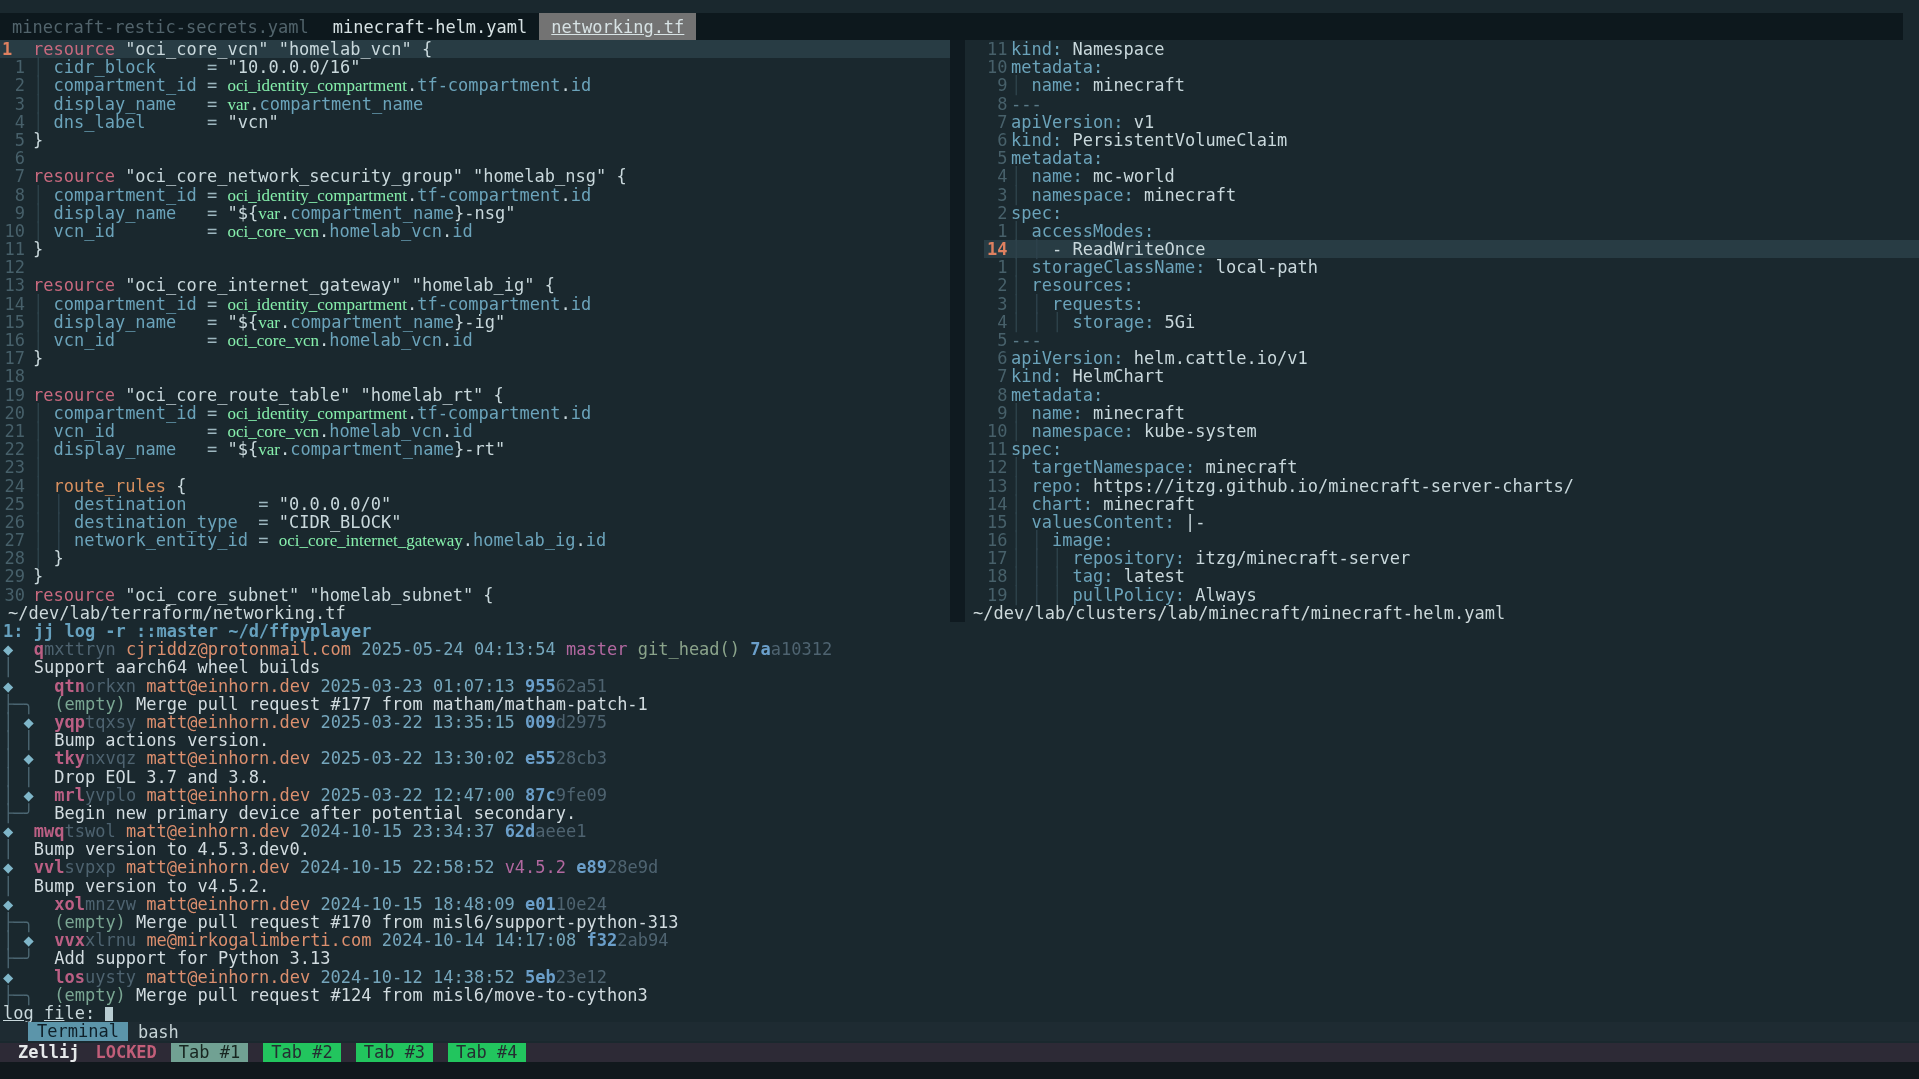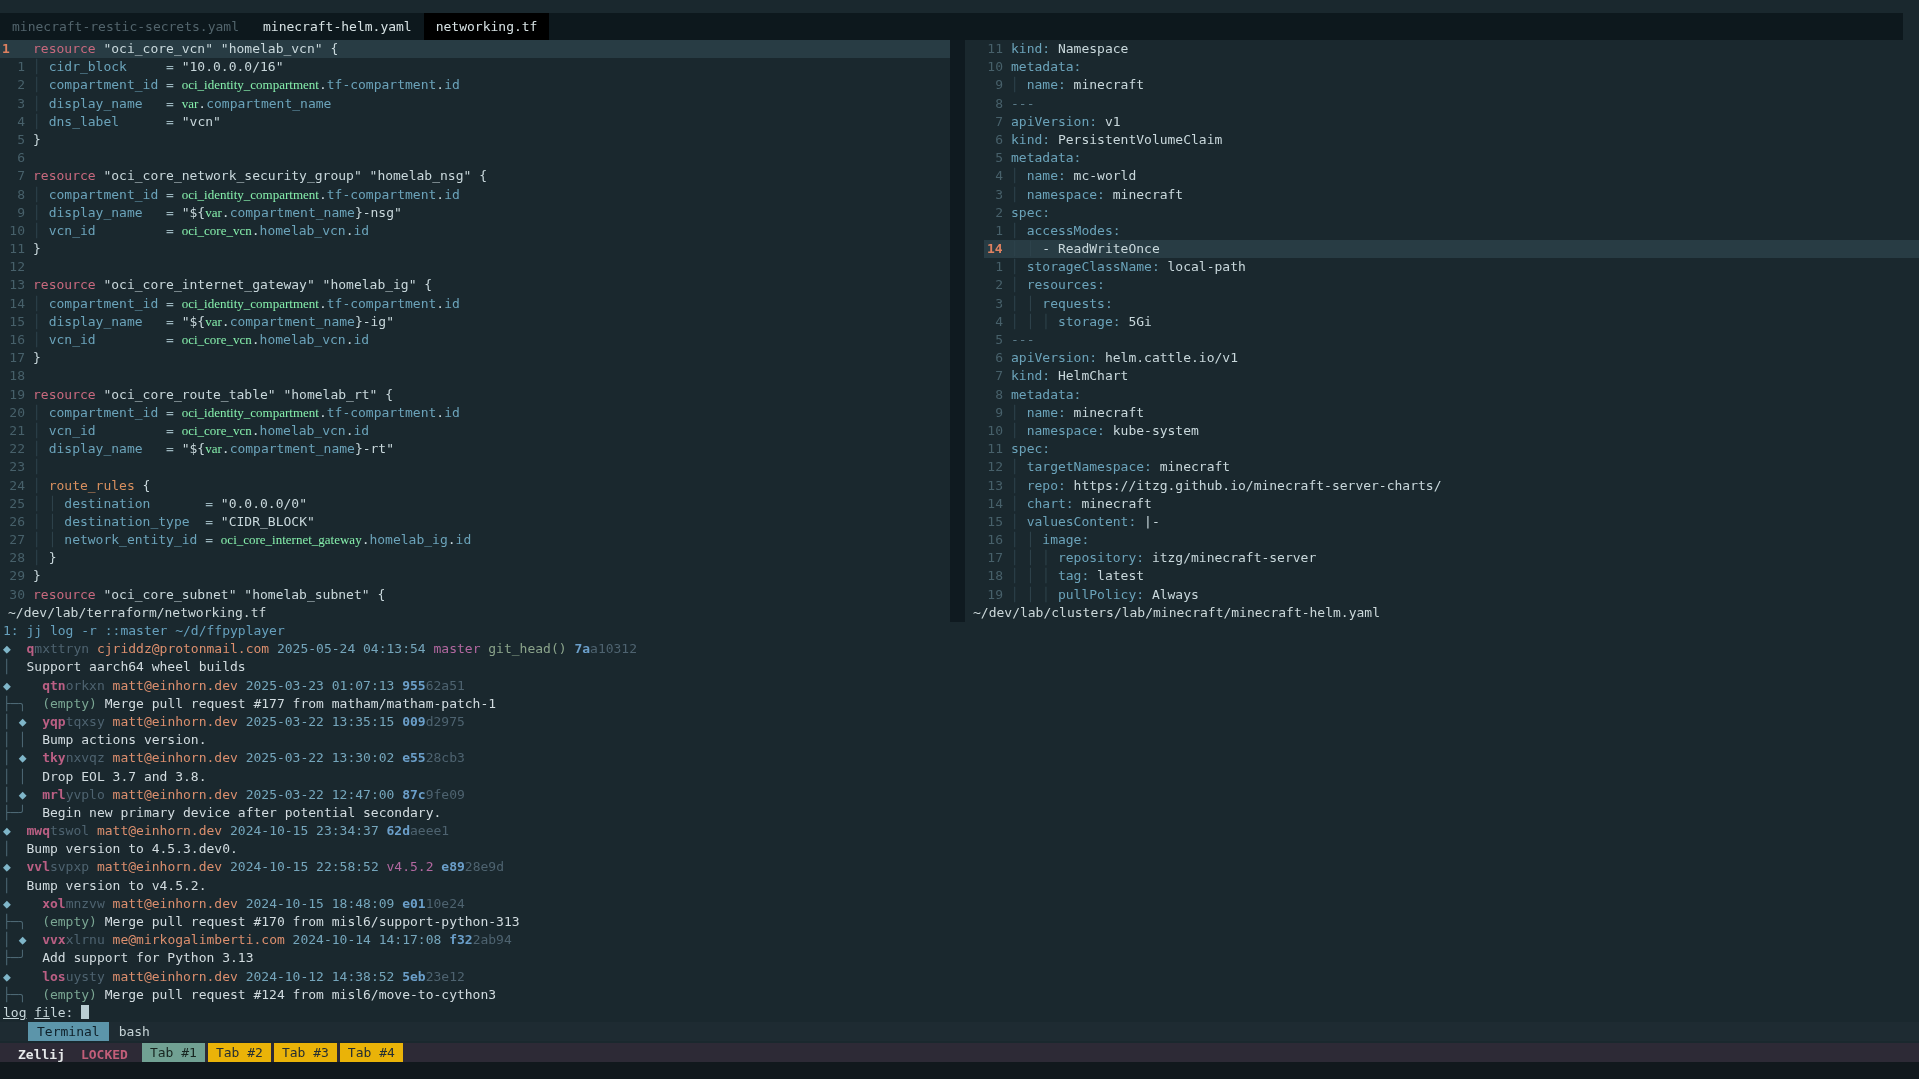--- a/index.html
+++ b/index.html
@@ -1,61 +1,61 @@
 <!DOCTYPE html>
 <html><head>
 <meta charset="utf-8">
 <style>
   html,body{margin:0;padding:0;background:#1a282e;}
   .screen{position:relative;width:1919px;height:1079px;overflow:hidden;
-    font-family:"DejaVu Sans Mono",monospace;font-size:13px;background:#1a282e;}
+    font-family:"DejaVu Sans Mono",monospace;font-size:17px;background:#1a282e;}
   
   .tabline{position:absolute;left:0;top:13px;width:1903px;height:27px;background:#0d181d;
     display:flex;align-items:stretch;}
   .tab{display:flex;align-items:center;padding:0 12px;color:#52646c;white-space:pre;}
   .tab.bright{color:#d7e2e4;}
-  .tab.active{color:#d7e2e4;background:#000000;}
+  .tab.active{color:#d7e2e4;background:#737373;text-decoration:underline;}
   
   .pane{position:absolute;top:40px;}
   .pane.left{left:0;width:950px;}
   .pane.right{left:984px;width:954px;}
   .separator{position:absolute;left:950px;top:40px;width:15px;height:582px;background:#0f1a20;}
   .row{height:18.2px;line-height:18.2px;white-space:pre;}
   .row.cur{background:#283c44;}
   .gut{display:inline-block;width:23px;padding-right:8px;padding-left:2px;text-align:right;color:#47606a;}
   .pane.right .gut{width:16px;padding-left:3px;}
   .gut.curn{text-align:left;color:#df8160;font-weight:bold;}
   .status{position:absolute;color:#ccd8da;height:18.2px;line-height:18.2px;white-space:pre;}
   
   .terminal{position:absolute;left:3px;top:622px;width:1912px;}
   .trow{height:18.2px;line-height:18.2px;white-space:pre;}
   
   .c-k{color:#c8697e;} .c-s{color:#c9d8dc;} .c-t{color:#c9d8dc;}
   .c-p{color:#6ba3ba;} .c-o{color:#9db7bf;} .c-r{color:#86efac;font-family:Liberation Serif, serif;}
   .c-b{color:#d9905f;} .c-g{color:#2e434c;} .c-y{color:#5a7a88;}
   
-  .c-title{color:#66a0bd;font-weight:normal;}
+  .c-title{color:#66a0bd;font-weight:bold;}
   .c-node{color:#7fb6c9;} .c-edge{color:#4d6874;}
   .c-cid{color:#bb5f84;font-weight:bold;} .c-oid{color:#6b9fca;font-weight:bold;}
   .c-dim{color:#4e6370;} .c-em{color:#dc8f6e;} .c-ts{color:#75a6bc;}
   .c-bm{color:#b268a0;} .c-gh{color:#8ba48b;} .c-desc{color:#d2dce0;}
   .c-empty{color:#7aa693;} .c-u{color:#c9d8dc;text-decoration:underline;}
   .c-cursor{display:inline-block;width:8px;height:14px;background:#b9cdd2;vertical-align:-2px;}
   
   .termbar{position:absolute;left:0;top:1022px;width:1919px;height:19px;background:#1e2b32;
     display:flex;align-items:center;}
   .termbar .chip{margin-left:28px;padding:0 9px;background:#5c95aa;color:#0f2029;height:19px;
     line-height:19px;white-space:pre;}
   .termbar .bash{margin-left:10px;color:#c6d3d6;white-space:pre;}
   
   .zbar{position:absolute;left:0;top:1043px;width:1919px;height:19px;background:#2d2a36;
     display:flex;align-items:flex-end;}
   .zbar .session{margin-left:18px;color:#e6e9ea;font-weight:bold;white-space:pre;}
   .zbar .mode{margin-left:16px;color:#c25e79;font-weight:bold;white-space:pre;}
-  .zbar .ztab{margin-left:3px;padding:0 8px;height:19px;line-height:19px;background:#eab308;
+  .zbar .ztab{margin-left:15px;padding:0 8px;height:19px;line-height:19px;background:#22c55e;
     color:#252e32;white-space:pre;}
   .zbar .ztab.zactive{background:#71a193;color:#182620;}
   .zbar .ztab.first{margin-left:14px;}
   .bottomstrip{position:absolute;left:0;top:1062px;width:1919px;height:17px;background:#11181d;}
 </style>
 </head>
 <body>
 
 <div class="screen">
 

